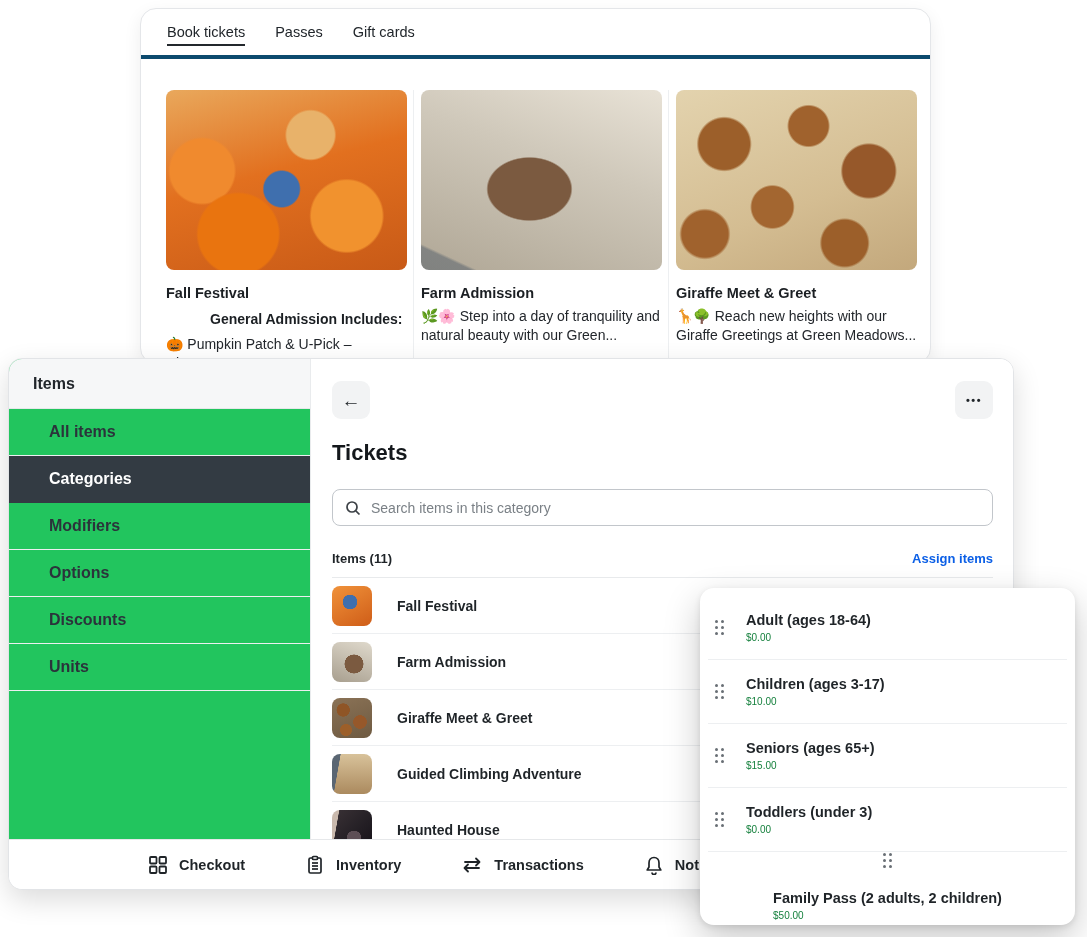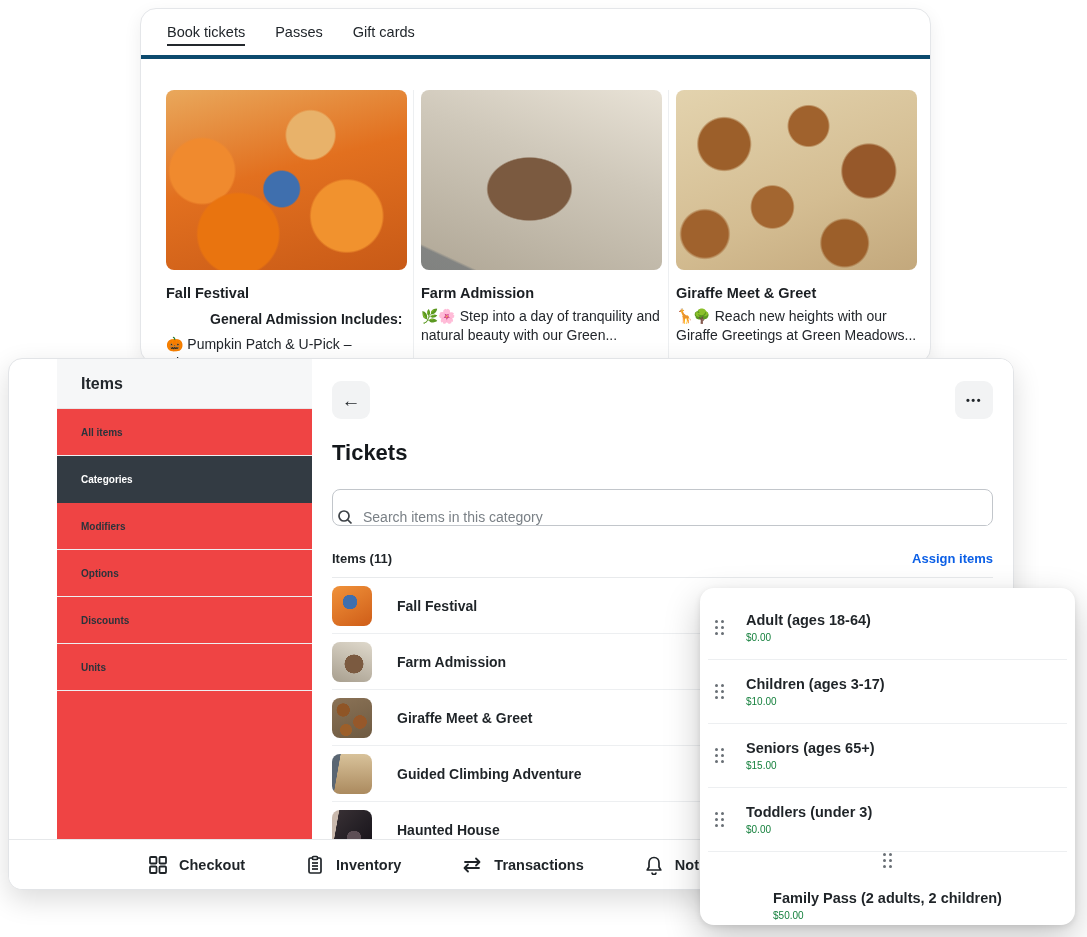--- a/index.html
+++ b/index.html
@@ -35,36 +35,36 @@
       radial-gradient(circle at 12% 80%, #a0622d 0 9%, rgba(0,0,0,0) 10%),
       linear-gradient(160deg, #e3d3ae 0%, #d4bd92 60%, #c3a87c 100%); }
   .card-title{ margin-top:15px; font-size:14.5px; font-weight:700; color:#1b1f23; }
   .card-sub{ margin-top:9px; font-size:14px; font-weight:700; color:#1b1f23; line-height:19px;margin-left:44px; }
   .card-desc{ margin-top:6px; font-size:14px; color:#23272c; line-height:19px; }
 
   
   .app-window{ position:absolute; left:8px; top:358px; width:1006px; height:532px; background:#fff;
     border:1px solid #e2e4e7; border-radius:14px; box-shadow:0 10px 28px rgba(0,0,0,.14); z-index:2; overflow:hidden; }
 
-  .sidebar{ position:absolute; left:0; top:0; bottom:50px; width:302px; border-right:1px solid #e9ebed; background:#ef4444;margin-left:48px; }
+  .sidebar{ position:absolute; left:0; top:0; bottom:50px; width:302px; border-right:1px solid #e9ebed; background:#22c55e; }
   .sidebar-header{ height:50px; background:#f6f7f8; border-bottom:1px solid #e6e8ea; display:flex; align-items:center;
     padding:0 24px; font-size:16px; font-weight:700; color:#22272c; }
-  .nav-item{ height:47px; display:flex; align-items:center; padding:0 24px; font-size:10px; font-weight:600;
+  .nav-item{ height:47px; display:flex; align-items:center; padding:0 40px; font-size:16px; font-weight:600;
     color:#2b333b; border-bottom:1px solid #edeff1; cursor:pointer; }
   .nav-item.selected{ background:#333b43; color:#ffffff; border-bottom-color:#333b43; }
 
   .main{ position:absolute; left:303px; right:0; top:0; bottom:50px; background:#fff; overflow:hidden; }
   .main-header{ display:flex; justify-content:space-between; align-items:center; padding:22px 20px 0 20px; }
   .icon-btn{ width:38px; height:38px; border-radius:9px; background:#f2f3f4; display:flex; align-items:center;
     justify-content:center; cursor:pointer; color:#1f2428; }
   .back-glyph{ font-size:19px; line-height:1; }
   .more-glyph{ font-size:11px; font-weight:700; letter-spacing:1.5px; }
   .main-title{ margin:21px 0 0 20px; font-size:22px; font-weight:700; color:#14181c; }
   .search-box{ margin:23px 20px 0 20px; height:37px; border:1px solid #c2c6cb; border-radius:8px;
-    display:flex; align-items:flex-end; padding:0 4px; gap:10px; background:#fff; }
+    display:flex; align-items:center; padding:0 12px; gap:10px; background:#fff; }
   .search-box input{ border:none; outline:none; flex:1; font-size:14px; color:#23272c; font-family:"Liberation Sans",sans-serif; }
   .search-box input::placeholder{ color:#7a8086; }
   .items-row{ margin:25px 20px 0 20px; display:flex; justify-content:space-between; align-items:center; padding-bottom:11px;gap:28px; }
   .items-count{ font-size:13px; font-weight:700; color:#1f2428; }
   .assign-link{ font-size:13px; font-weight:700; color:#0b5fe6; cursor:pointer; }
   .item-list{ margin:0 20px; border-top:1px solid #e8eaec; }
   .list-row{ height:56px; display:flex; align-items:center; gap:25px; border-bottom:1px solid #edeff1; cursor:pointer; }
   .thumb{ width:40px; height:40px; border-radius:8px; flex:none; }
   .thumb-pumpkin{ background: radial-gradient(circle at 45% 40%, #3f6fae 0 22%, rgba(0,0,0,0) 23%),
       linear-gradient(150deg,#f0923a,#cf5d18); }

